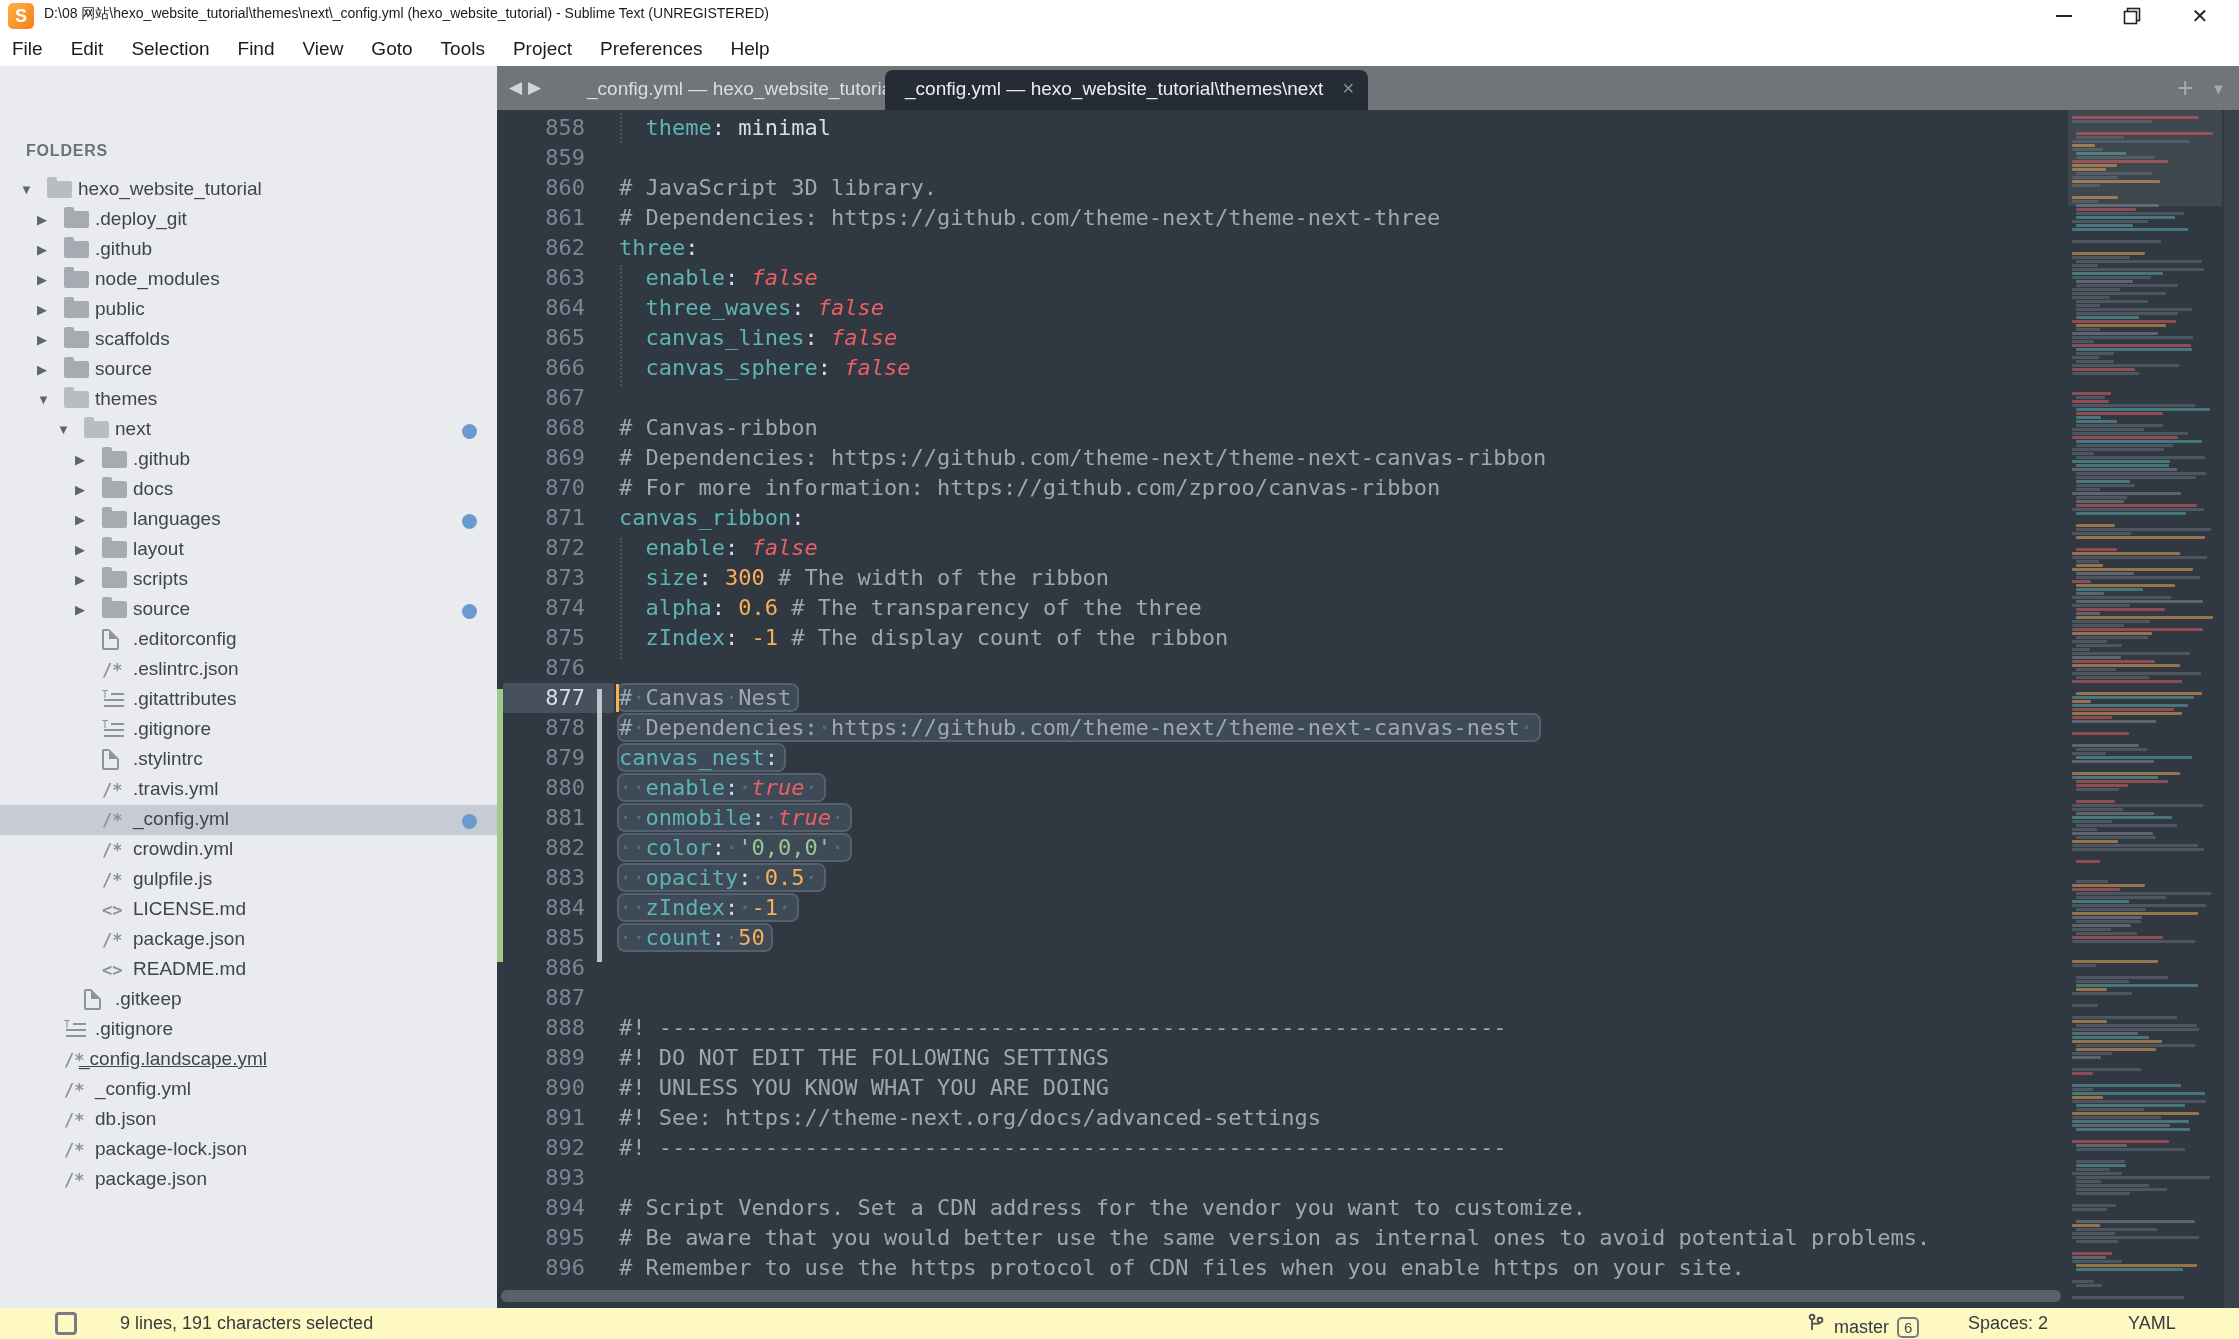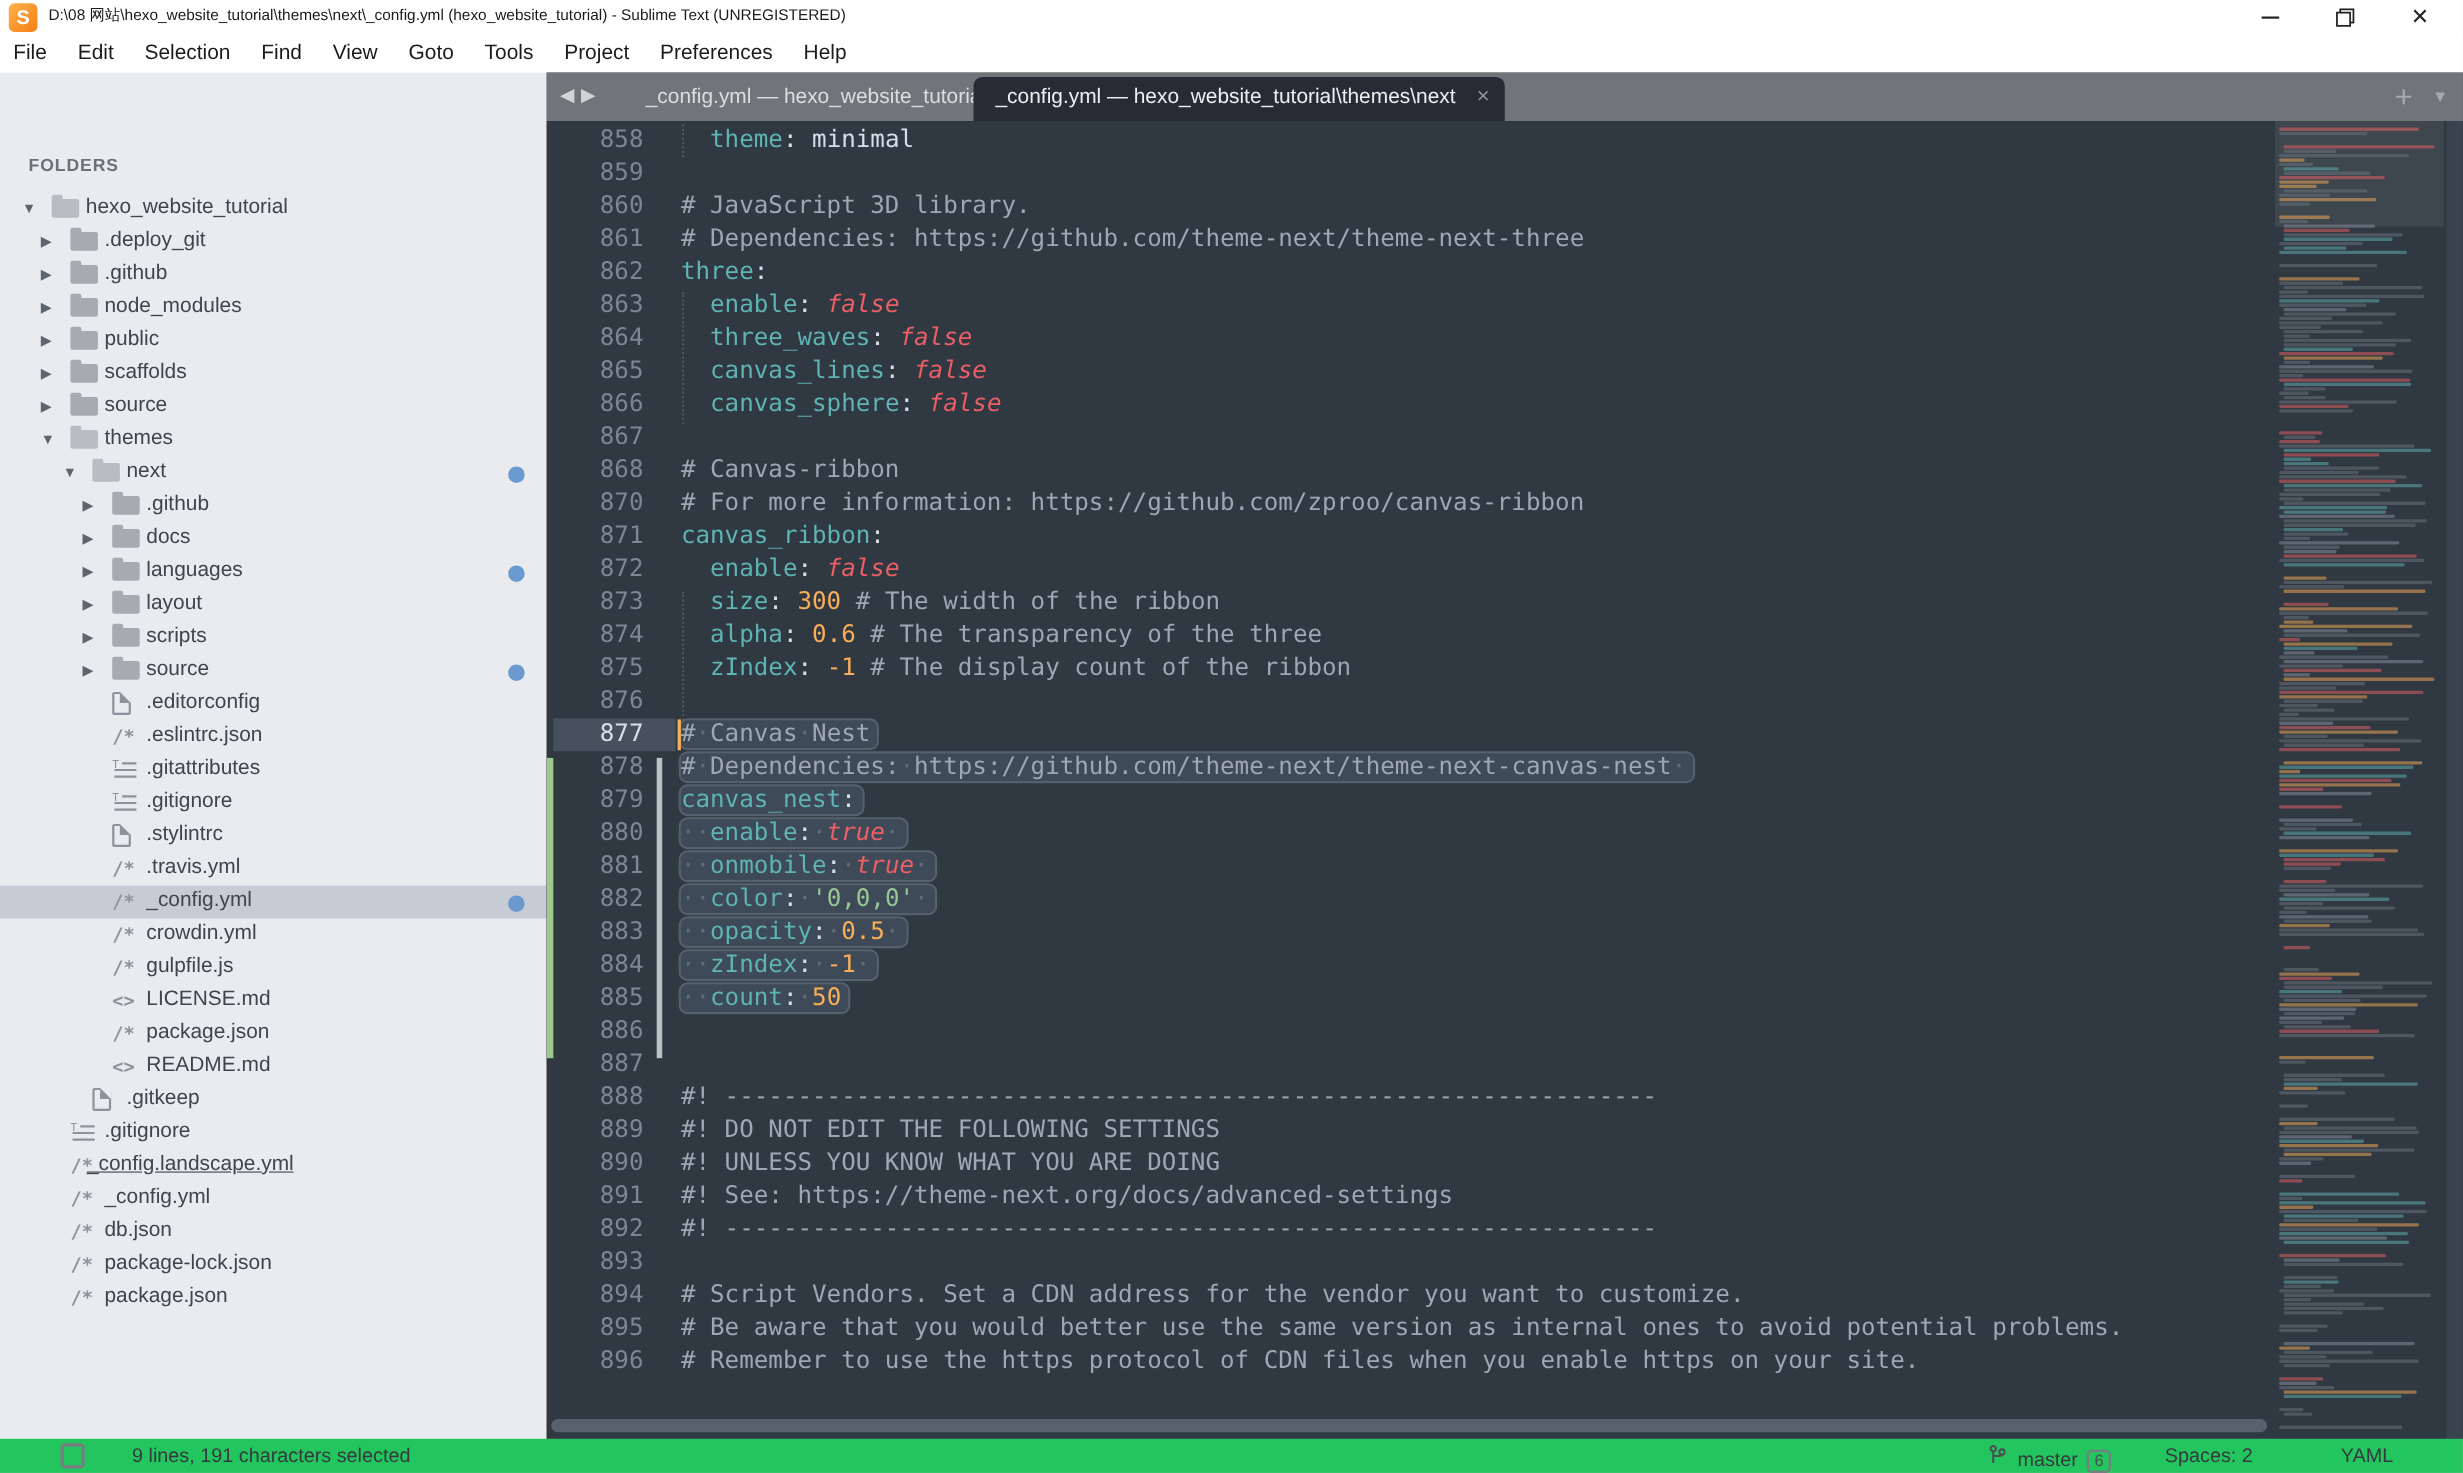--- a/index.html
+++ b/index.html
@@ -81,21 +81,21 @@
   .indent-guide { position:absolute; left:123px; width:0; border-left:2px dotted #49545f; }
 
   
   .minimap { position:absolute; left:1571px; top:44px; width:154px; height:1198px; background:#303841; overflow:hidden; }
   .mm-row { position:absolute; height:3px; border-radius:1px; }
   .mm-view { position:absolute; left:0; top:0; width:154px; height:96px; background:rgba(255,255,255,.07); }
   .vtrack { position:absolute; left:1727px; top:44px; width:15px; height:1198px; background:#39424d; }
   .hthumb { position:absolute; left:4px; top:1180px; width:1560px; height:12px; border-radius:6px; background:#57606b; }
 
   
-  .statusbar { position:absolute; left:0; top:1308px; width:2239px; height:31px; background:#22c55e; font-size:18px; color:#36393d; }
+  .statusbar { position:absolute; left:0; top:1308px; width:2239px; height:31px; background:#fef9c3; font-size:18px; color:#36393d; }
   .st-square { position:absolute; left:55px; top:4px; width:22px; height:23px; border:3px solid #797d83; border-radius:4px; }
   .st-left { position:absolute; left:120px; top:5px; }
   .st-branch { position:absolute; left:1808px; top:5px; }
   .st-badge { display:inline-block; border:2px solid #797d83; border-radius:5px; font-size:15px; padding:0 5px; margin-left:8px; color:#4a4e53; }
   .st-spaces { position:absolute; left:1968px; top:5px; }
   .st-syntax { position:absolute; left:2128px; top:5px; }
   .branch-ico { display:inline-block; margin-right:10px; }
 </style>
 </head>
 <body>
@@ -321,20 +321,21 @@
         <div class="cline"><span class="gut">859</span><span class="ctext"></span></div>
         <div class="cline"><span class="gut">860</span><span class="ctext"><span class="tok-cmt"># JavaScript 3D library.</span></span></div>
         <div class="cline"><span class="gut">861</span><span class="ctext"><span class="tok-cmt"># Dependencies: https://github.com/theme-next/theme-next-three</span></span></div>
         <div class="cline"><span class="gut">862</span><span class="ctext"><span class="tok-key">three</span><span class="tok-pn">:</span></span></div>
         <div class="cline"><span class="gut">863</span><span class="ctext"><span class="tok-sp">  </span><span class="tok-key">enable</span><span class="tok-pn">:</span><span class="tok-sp"> </span><span class="tok-bool">false</span></span></div>
         <div class="cline"><span class="gut">864</span><span class="ctext"><span class="tok-sp">  </span><span class="tok-key">three_waves</span><span class="tok-pn">:</span><span class="tok-sp"> </span><span class="tok-bool">false</span></span></div>
         <div class="cline"><span class="gut">865</span><span class="ctext"><span class="tok-sp">  </span><span class="tok-key">canvas_lines</span><span class="tok-pn">:</span><span class="tok-sp"> </span><span class="tok-bool">false</span></span></div>
         <div class="cline"><span class="gut">866</span><span class="ctext"><span class="tok-sp">  </span><span class="tok-key">canvas_sphere</span><span class="tok-pn">:</span><span class="tok-sp"> </span><span class="tok-bool">false</span></span></div>
         <div class="cline"><span class="gut">867</span><span class="ctext"></span></div>
         <div class="cline"><span class="gut">868</span><span class="ctext"><span class="tok-cmt"># Canvas-ribbon</span></span></div>
+        <div class="cline"><span class="gut">869</span><span class="ctext"><span class="tok-cmt"># Dependencies: https://github.com/theme-next/theme-next-canvas-ribbon</span></span></div>
         <div class="cline"><span class="gut">870</span><span class="ctext"><span class="tok-cmt"># For more information: https://github.com/zproo/canvas-ribbon</span></span></div>
         <div class="cline"><span class="gut">871</span><span class="ctext"><span class="tok-key">canvas_ribbon</span><span class="tok-pn">:</span></span></div>
         <div class="cline"><span class="gut">872</span><span class="ctext"><span class="tok-sp">  </span><span class="tok-key">enable</span><span class="tok-pn">:</span><span class="tok-sp"> </span><span class="tok-bool">false</span></span></div>
         <div class="cline"><span class="gut">873</span><span class="ctext"><span class="tok-sp">  </span><span class="tok-key">size</span><span class="tok-pn">:</span><span class="tok-sp"> </span><span class="tok-num">300</span><span class="tok-sp"> </span><span class="tok-cmt"># The width of the ribbon</span></span></div>
         <div class="cline"><span class="gut">874</span><span class="ctext"><span class="tok-sp">  </span><span class="tok-key">alpha</span><span class="tok-pn">:</span><span class="tok-sp"> </span><span class="tok-num">0.6</span><span class="tok-sp"> </span><span class="tok-cmt"># The transparency of the three</span></span></div>
         <div class="cline"><span class="gut">875</span><span class="ctext"><span class="tok-sp">  </span><span class="tok-key">zIndex</span><span class="tok-pn">:</span><span class="tok-sp"> </span><span class="tok-num">-1</span><span class="tok-sp"> </span><span class="tok-cmt"># The display count of the ribbon</span></span></div>
         <div class="cline"><span class="gut">876</span><span class="ctext"></span></div>
         <div class="cline cur"><div class="gut-hl"></div><span class="gut">877</span><span class="ctext"><span class="sel-wrap"><span class="tok-cmt">#</span><span class="tok-ws">·</span><span class="tok-cmt">Canvas</span><span class="tok-ws">·</span><span class="tok-cmt">Nest</span></span></span><div class="caret"></div></div>
         <div class="cline"><span class="gut">878</span><span class="ctext"><span class="sel-wrap"><span class="tok-cmt">#</span><span class="tok-ws">·</span><span class="tok-cmt">Dependencies:</span><span class="tok-ws">·</span><span class="tok-cmt">https://github.com/theme-next/theme-next-canvas-nest</span><span class="tok-ws">·</span></span></span></div>
         <div class="cline"><span class="gut">879</span><span class="ctext"><span class="sel-wrap"><span class="tok-key">canvas_nest</span><span class="tok-pn">:</span></span></span></div>

